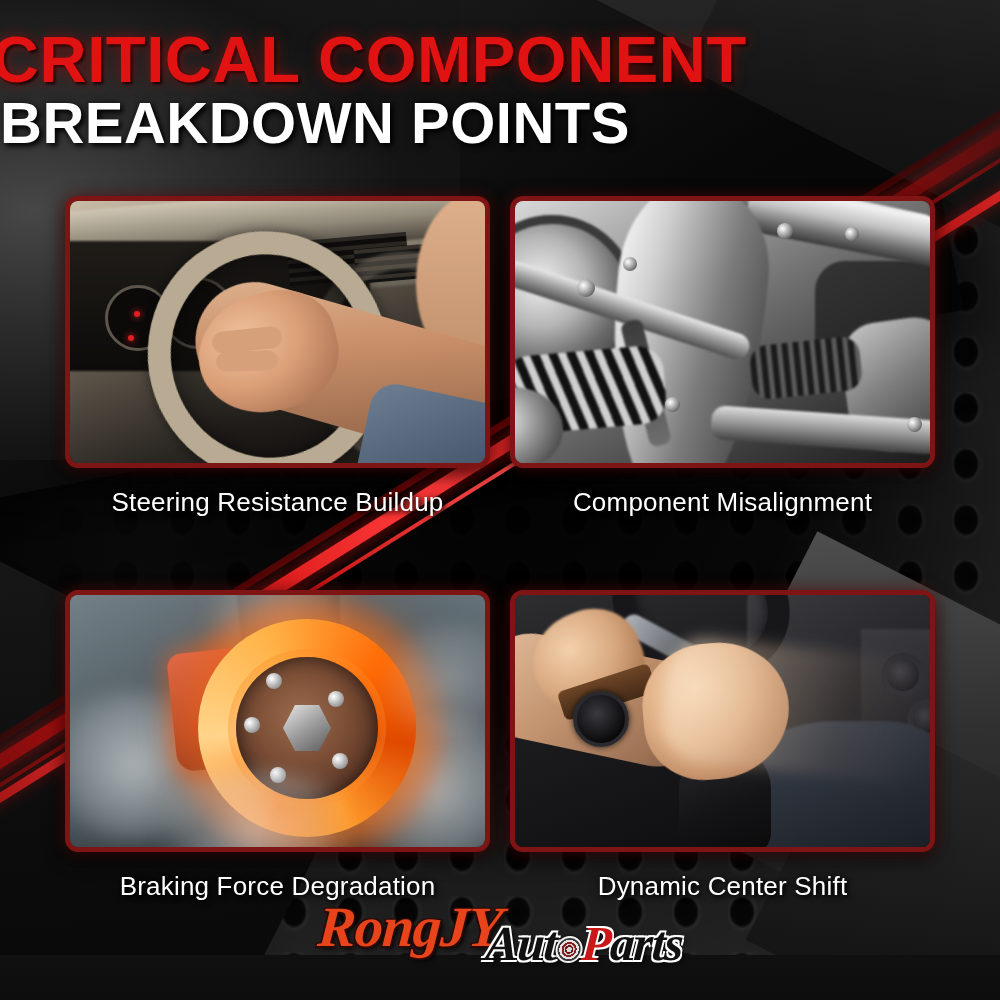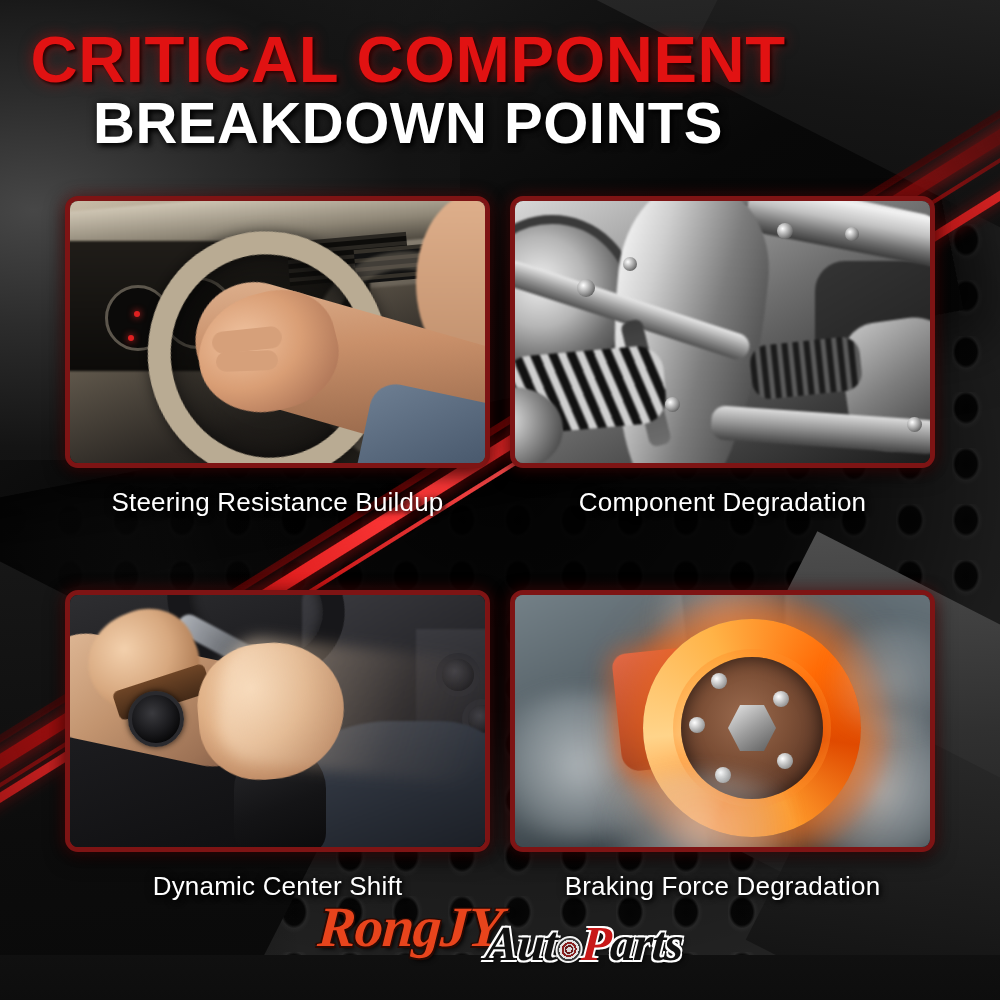--- a/index.html
+++ b/index.html
@@ -114,21 +114,21 @@
     box-shadow:0 0 14px 2px rgba(190,15,15,.35);
   }
   .streak-bl{
     left:-260px; top:762px; width:620px; height:9px;
     transform:rotate(-32deg);
     background:linear-gradient(90deg, rgba(90,0,0,0) 0%, #8d0e0e 30%, #e02a2a 62%, rgba(110,5,5,0) 100%);
     box-shadow:0 0 14px 2px rgba(190,15,15,.3);
   }
 
   
-  .header{ position:absolute; left:0; top:28px; width:816px; text-align:center; z-index:30; }
+  .header{ position:absolute; left:0; top:28px; width:816px; z-index:30; }
   .title-1{
     color:#e11212; font-size:64px; font-weight:bold; letter-spacing:.5px;
     line-height:1.0; text-shadow:0 0 14px rgba(190,10,10,.55), 2px 2px 3px #000;
     font-family:"Liberation Sans", sans-serif;
     transform:scaleX(1.02);
   }
   .title-2{
     color:#ffffff; font-size:58px; font-weight:bold; letter-spacing:.5px;
     line-height:1.0; margin-top:2px;
     text-shadow:3px 3px 5px rgba(0,0,0,.9), 0 0 10px rgba(0,0,0,.6);
@@ -475,48 +475,26 @@
             <div class="blob cv"></div>
             <div class="blob arm2"></div>
             <div class="bolt" style="left:62px;top:78px;width:18px;height:18px;"></div>
             <div class="bolt" style="left:108px;top:56px;width:14px;height:14px;"></div>
             <div class="bolt" style="left:262px;top:22px;width:16px;height:16px;"></div>
             <div class="bolt" style="left:330px;top:26px;width:14px;height:14px;"></div>
             <div class="bolt" style="left:150px;top:196px;width:15px;height:15px;"></div>
             <div class="bolt" style="left:392px;top:216px;width:15px;height:15px;"></div>
           </div>
         </div>
-        <div class="caption">Component Degradation</div>
+        <div class="caption">Component Misalignment</div>
       </div>
 
     </div>
 
     <div class="row second">
-
-      <div class="cell">
-        <div class="card tall">
-          <div class="photo p4">
-            <div class="seat"></div>
-            <div class="dashright"></div>
-            <div class="ventc" style="left:366px;top:58px;width:44px;height:44px;"></div>
-            <div class="ventc" style="left:392px;top:104px;width:40px;height:40px;"></div>
-            <div class="wheelrim"></div>
-            <div class="rimhi"></div>
-            <div class="knee"></div>
-            <div class="shifter"></div>
-            <div class="forearm"></div>
-            <div class="hand4b"></div>
-            <div class="strap"></div>
-            <div class="watch"></div>
-            <div class="hand4"></div>
-            <div class="motionblur"></div>
-          </div>
-        </div>
-        <div class="caption">Dynamic Center Shift</div>
-      </div>
 
       <div class="cell">
         <div class="card tall">
           <div class="photo p3">
             <div class="underbody"></div>
             <div class="panel2"></div>
             <div class="smoke" style="left:-40px;top:96px;width:210px;height:150px;"></div>
             <div class="smoke" style="left:250px;top:120px;width:230px;height:150px;"></div>
             <div class="smoke" style="left:120px;top:-30px;width:180px;height:110px;opacity:.7;"></div>
             <div class="glowhalo"></div>
@@ -529,20 +507,42 @@
             <div class="lug" style="left:200px;top:172px;"></div>
             <div class="lug" style="left:174px;top:122px;"></div>
             <div class="nut"></div>
             <div class="smoke" style="left:60px;top:176px;width:250px;height:120px;opacity:.85;"></div>
             <div class="smoke" style="left:300px;top:30px;width:160px;height:110px;opacity:.55;"></div>
           </div>
         </div>
         <div class="caption">Braking Force Degradation</div>
       </div>
 
+      <div class="cell">
+        <div class="card tall">
+          <div class="photo p4">
+            <div class="seat"></div>
+            <div class="dashright"></div>
+            <div class="ventc" style="left:366px;top:58px;width:44px;height:44px;"></div>
+            <div class="ventc" style="left:392px;top:104px;width:40px;height:40px;"></div>
+            <div class="wheelrim"></div>
+            <div class="rimhi"></div>
+            <div class="knee"></div>
+            <div class="shifter"></div>
+            <div class="forearm"></div>
+            <div class="hand4b"></div>
+            <div class="strap"></div>
+            <div class="watch"></div>
+            <div class="hand4"></div>
+            <div class="motionblur"></div>
+          </div>
+        </div>
+        <div class="caption">Dynamic Center Shift</div>
+      </div>
+
     </div>
   </div>
 
   <div class="logo">
     <span class="logo-inner">
       <span class="logo-rong">RongJY</span><span class="logo-auto"><span>Aut</span><span class="wheel-glyph"></span><span class="logo-parts-red">P</span><span>arts</span></span>
     </span>
   </div>
 
 </div>

